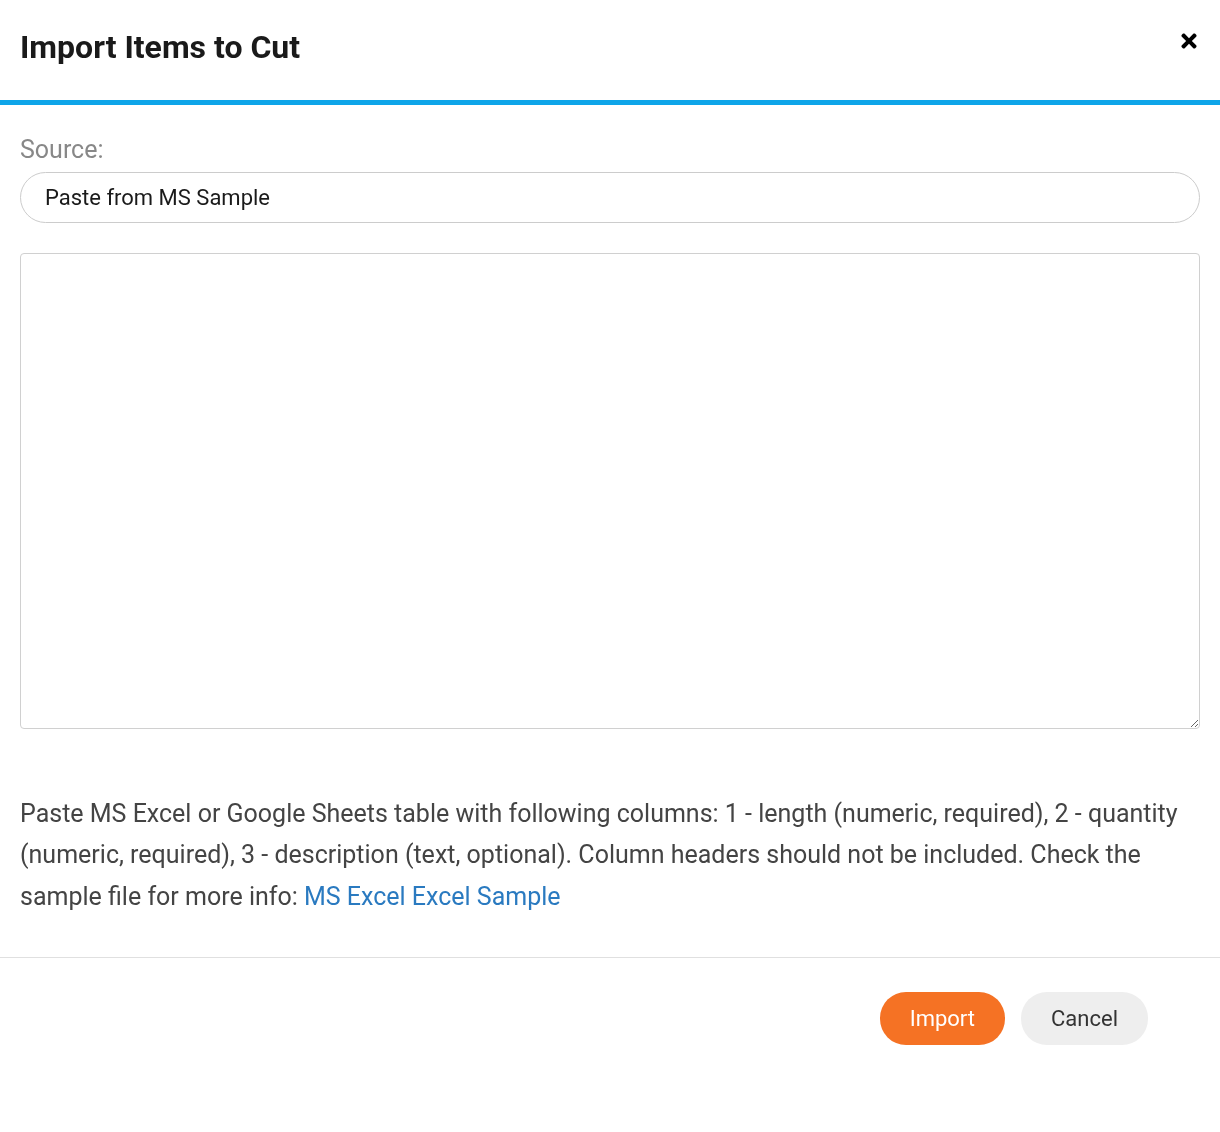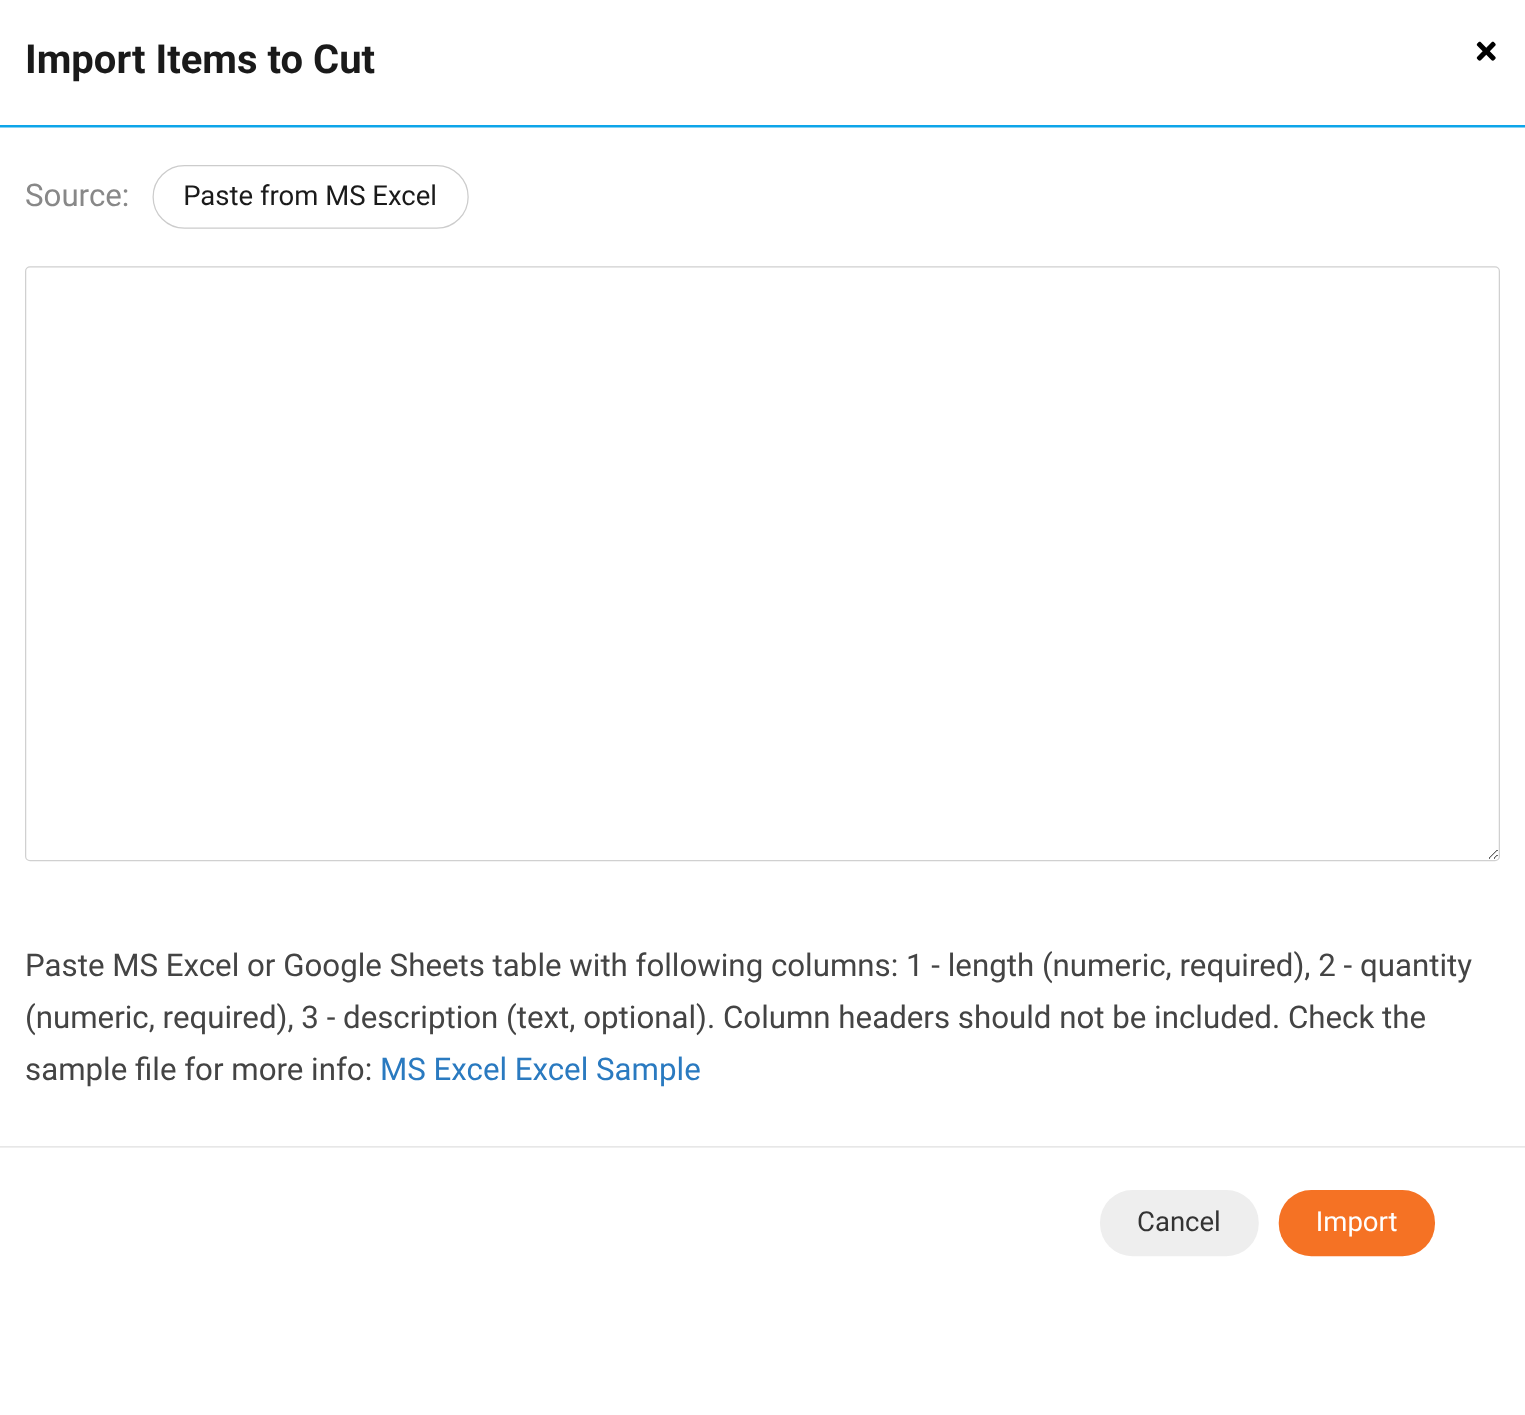--- a/index.html
+++ b/index.html
@@ -12,21 +12,21 @@
       background: #fff;
       width: 1220px;
       height: 1132px;
       color: #222;
     }
     .header {
       display: flex;
       justify-content: space-between;
       align-items: flex-start;
       padding: 28px 20px 34px 20px;
-      border-bottom: 2px solid #0ea5e9;
+      border-bottom: 5px solid #0ea5e9;
     }
     .title {
       font-size: 32px;
       font-weight: 700;
       color: #1a1a1a;
     }
     .close-icon {
       cursor: pointer;
       line-height: 1;
       padding-top: 2px;
@@ -34,23 +34,23 @@
     .close-icon svg {
       width: 22px;
       height: 22px;
       fill: #000;
     }
     .body {
       padding: 30px 20px 40px 20px;
     }
     .source-row {
       display: flex;
-      align-items: center;
-      gap: 18px;
+      gap: 8px;
       margin-bottom: 30px;
+      flex-direction: column;
     }
     .source-label {
       font-size: 25px;
       color: #888;
     }
     .source-pill {
       border: 1px solid #ccc;
       border-radius: 26px;
       padding: 12px 24px;
       font-size: 22px;
@@ -112,26 +112,26 @@
   <span class="close-icon">
     <svg viewBox="0 0 352 512">
         <path d="M242.7 256l100.1-100.1c12.3-12.3 12.3-32.2 0-44.5l-22.2-22.2c-12.3-12.3-32.2-12.3-44.5 0L176 189.3 75.9 89.2c-12.3-12.3-32.2-12.3-44.5 0L9.2 111.4c-12.3 12.3-12.3 32.2 0 44.5L109.3 256 9.2 356.1c-12.3 12.3-12.3 32.2 0 44.5l22.2 22.2c12.3 12.3 32.2 12.3 44.5 0L176 322.7l100.1 100.1c12.3 12.3 32.2 12.3 44.5 0l22.2-22.2c12.3-12.3 12.3-32.2 0-44.5L242.7 256z"></path>
       </svg>
   </span>
 </div>
 
 <div class="body">
   <div class="source-row">
     <span class="source-label">Source:</span>
-    <span class="source-pill">Paste from MS Excel</span>
+    <span class="source-pill">Paste from MS Sample</span>
   </div>
 
   <textarea class="paste-area" style=""></textarea>
 
   <p class="help-text">
     <span>Paste MS Excel or Google Sheets table with following columns: 1 - length (numeric, required), 2 - quantity (numeric, required), 3 - description (text, optional). Column headers should not be included. Check the sample file for more info: </span><a class="help-link">MS Excel Excel Sample</a>
   </p>
 </div>
 
 <div class="footer">
+  <button class="btn btn-import">Import</button>
   <button class="btn btn-cancel">Cancel</button>
-  <button class="btn btn-import">Import</button>
 </div>
 
 </body></html>

